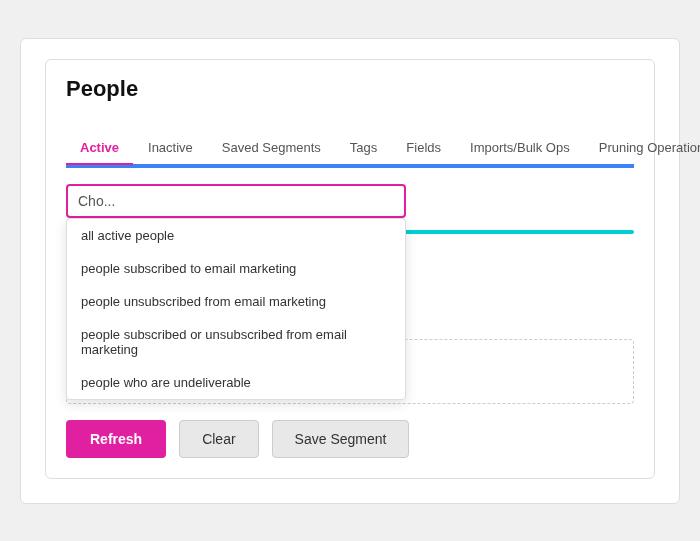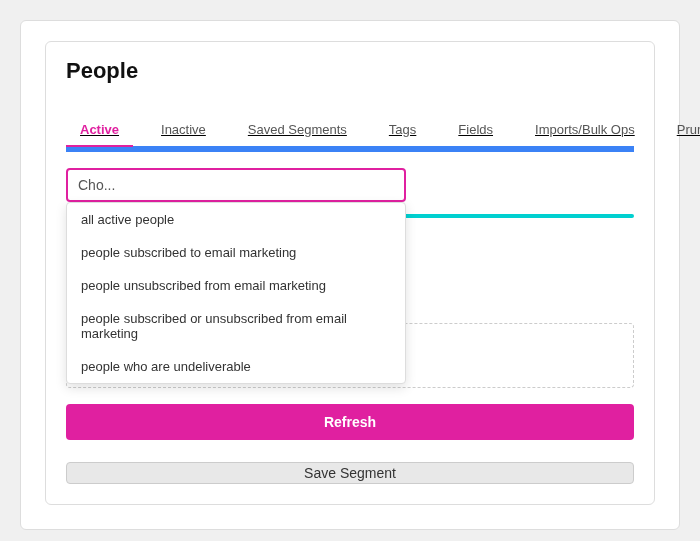--- a/index.html
+++ b/index.html
@@ -34,24 +34,23 @@
       padding: 16px 20px 20px;
     }
     .card-title {
       font-size: 22px;
       font-weight: 700;
       color: #111;
       margin-bottom: 30px;
     }
     .tabs {
       display: flex;
-      border-bottom: 6px solid #3b82f6;
-      gap: 14px;
+      border-bottom: 4px solid #3b82f6;
+      gap: 1px;
       margin-bottom: 16px;
-      text-decoration: underline;
     }
     .tab {
       padding: 8px 14px;
       font-size: 13px;
       color: #555;
       cursor: pointer;
       border-bottom: 2px solid transparent;
       margin-bottom: -1px;
       white-space: nowrap;
     }
@@ -136,23 +135,22 @@
       border: 1px solid #ccc;
       border-radius: 4px;
       padding: 9px 16px;
       font-size: 13px;
       color: #333;
       background: #fff;
       cursor: pointer;
     }
     .footer-buttons {
       display: flex;
-      gap: 22px;
+      gap: 13px;
       margin-top: 6px;
-      flex-direction: column;
     }
     .btn-refresh {
       background: #e020a0;
       color: #fff;
       border: none;
       border-radius: 4px;
       padding: 10px 24px;
       font-size: 14px;
       font-weight: 600;
       cursor: pointer;
@@ -235,16 +233,17 @@
       <span class="or-text">OR</span>
       <div class="or-line"></div>
     </div>
 
     <div class="or-section">
       <button class="add-set-btn">+ Add another set of conditions...</button>
     </div>
 
     <div class="footer-buttons">
       <button class="btn-refresh">Refresh</button>
+      <button class="btn-clear">Clear</button>
       <button class="btn-save">Save Segment</button>
     </div>
   </div>
 </div>
 
 </body></html>

